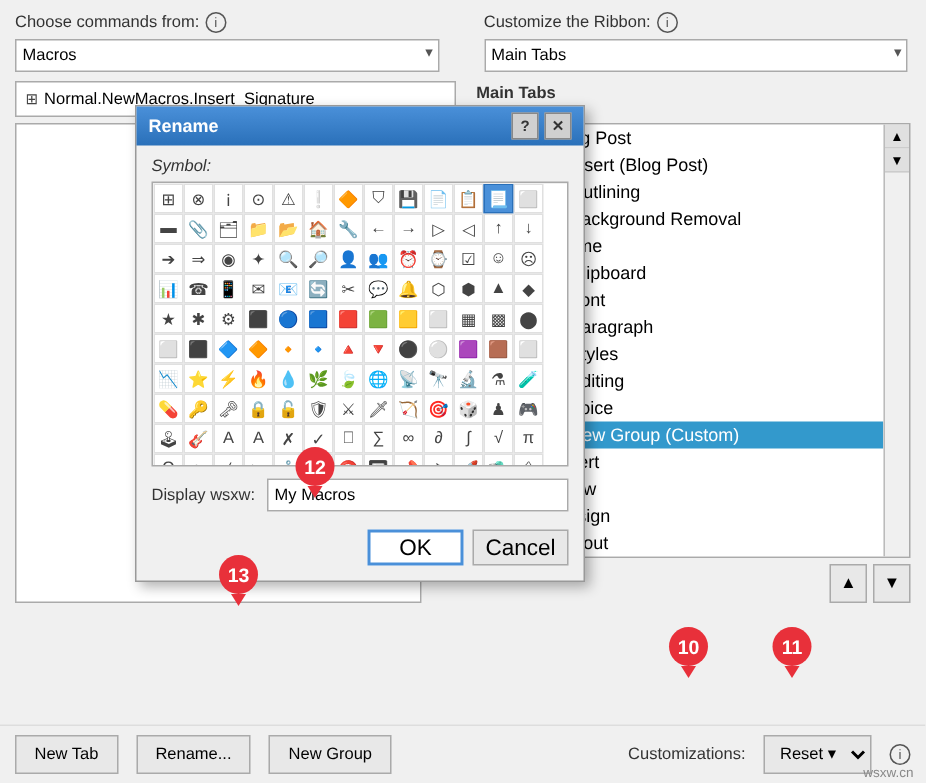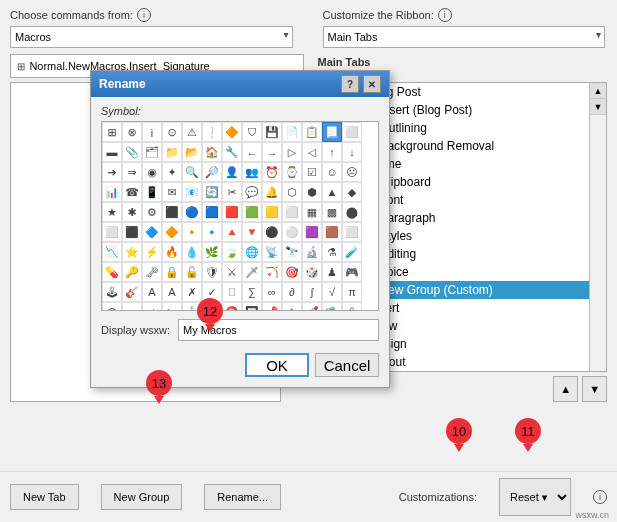--- a/index.html
+++ b/index.html
@@ -152,40 +152,40 @@
 
     
     .bottom-bar {
       position: absolute;
       bottom: 0;
       left: 0;
       right: 0;
       padding: 6px 10px;
       display: flex;
       align-items: center;
-      gap: 22px;
+      gap: 12px;
       background: #f0f0f0;
       border-top: 1px solid #ddd;
     }
     .btn {
       height: 26px;
       padding: 0 12px;
       border: 1px solid #aaa;
       background: #e8e8e8;
       font-size: 11px;
       cursor: pointer;
       white-space: nowrap;
     }
     .customizations-label {
       font-size: 11px;
       color: #333;
       margin-left: auto;
     }
     .reset-dropdown {
-      height: 38px;
+      height: 26px;
       padding: 0 6px;
       border: 1px solid #aaa;
       background: #e8e8e8;
       font-size: 11px;
       cursor: pointer;
     }
 
     
     .dialog-overlay {
       position: absolute;
@@ -297,23 +297,23 @@
       border: 2px solid #4a90d9;
     }
 
     
     .badge {
       position: absolute;
       width: 26px;
       height: 26px;
       border-radius: 50%;
       background: #e8303a;
-      color: #000000;
+      color: #ffffff;
       font-size: 13px;
-      font-weight: normal;
+      font-weight: bold;
       display: flex;
       align-items: center;
       justify-content: center;
       z-index: 200;
       pointer-events: none;
     }
     .badge::before {
       content: '';
       position: absolute;
       bottom: -8px;
@@ -443,22 +443,22 @@
 
       <div style="display:flex; justify-content:flex-end; gap:4px; margin-top:4px;">
         <button class="btn" style="padding:0 6px;">▲</button>
         <button class="btn" style="padding:0 6px;">▼</button>
       </div>
     </div>
   </div>
 
   <div class="bottom-bar">
     <button class="btn">New Tab</button>
+    <button class="btn">Rename...</button>
     <button class="btn">New Group</button>
-    <button class="btn">Rename...</button>
     <span style="flex:1;"></span>
     <span class="customizations-label">Customizations:</span>
     <select class="reset-dropdown"><option>Reset ▾</option></select>
     <span class="info-icon">i</span>
   </div>
 
   <div class="watermark">wsxw.cn</div>
 
   <div class="dialog-overlay">
     <div class="dialog">

